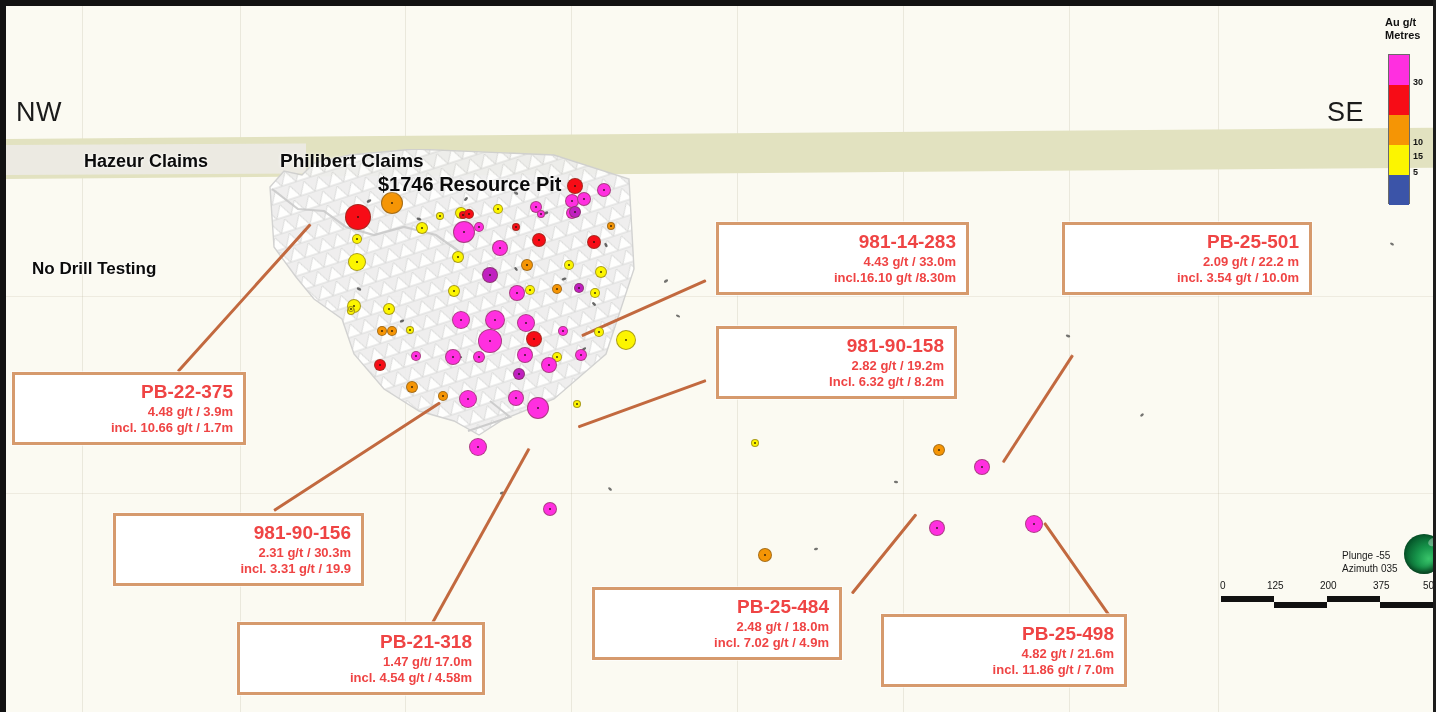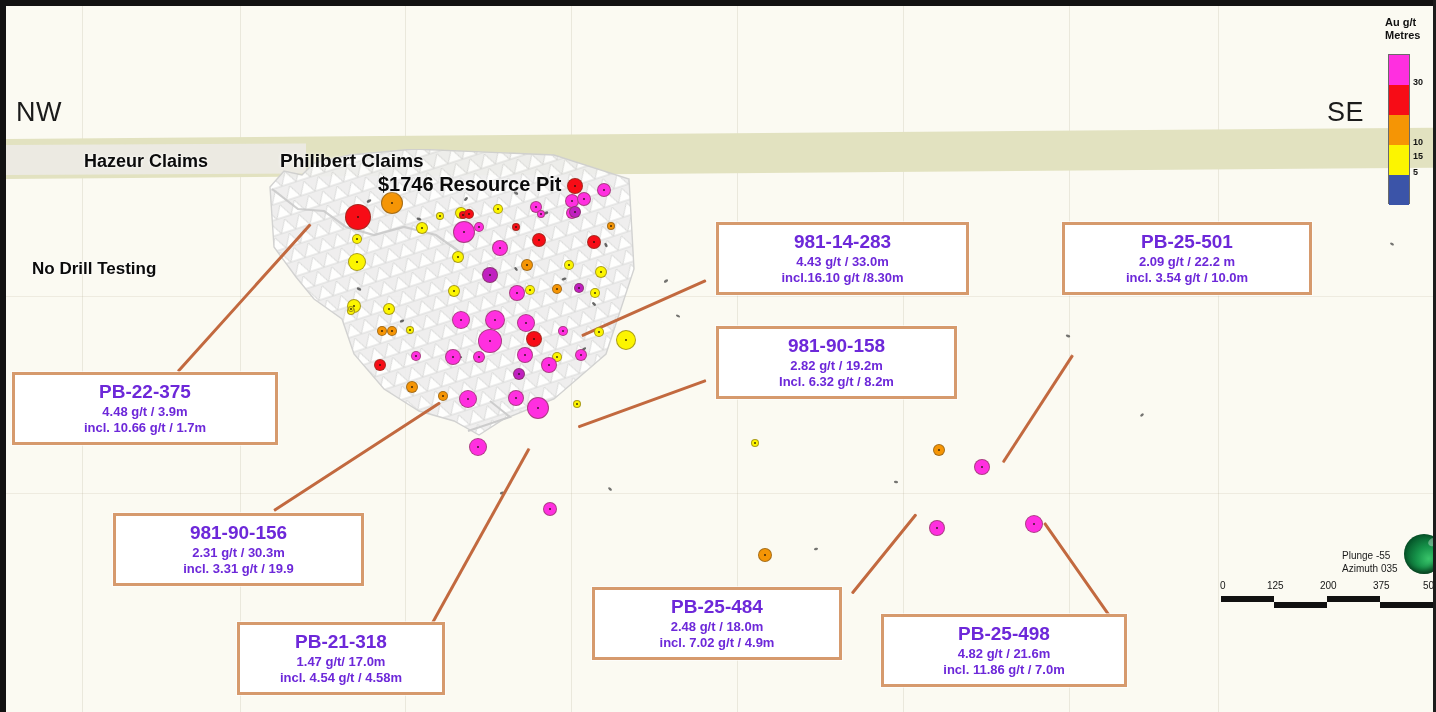--- a/index.html
+++ b/index.html
@@ -86,24 +86,24 @@
     text-shadow: 0 0 2px rgba(255,255,255,0.9), 0 0 4px rgba(255,255,255,0.7);
     white-space: nowrap;
   }
   
   .callout {
     position: absolute;
     background: #ffffff;
     border: 3px solid #d69a6d;
     box-sizing: border-box;
     padding: 5px 10px 6px 10px;
-    text-align: center;
+    text-align: right;
     font-family: "Liberation Sans", sans-serif;
     font-weight: bold;
-    color: #6d28d9;
+    color: #ef4444;
     line-height: 1.24;
     box-shadow: 0 0 0 1px rgba(255,255,255,0.6);
   }
   .callout .c-line { display: block; white-space: nowrap; }
   .callout .c-title { font-size: 19px; }
   .callout .c-sub { font-size: 13px; }
   
   .leader {
     position: absolute;
     height: 3px;
@@ -330,31 +330,31 @@
 
     <div class="dir-label" style="left:10px; top:91px;">NW</div>
     <div class="dir-label" style="left:1321px; top:91px;">SE</div>
 
     <div class="map-text" style="left:78px; top:145px; font-size:18px;">Hazeur Claims</div>
     <div class="map-text" style="left:274px; top:144px; font-size:19px;">Philibert Claims</div>
     <div class="map-text" style="left:372px; top:167px; font-size:20px;">$1746 Resource Pit</div>
     <div class="map-text" style="left:26px; top:253px; font-size:17px;">No Drill Testing</div>
 
     <div id="callouts-layer">
-        <div class="callout" style="left: 6px; top: 366px; width: 266px; border-color: rgb(214, 154, 109);">
+        <div class="callout" style="left: 6px; top: 366px; width: 234px; border-color: rgb(214, 154, 109);">
           <span class="c-line c-title">PB-22-375</span>
           <span class="c-line c-sub">4.48 g/t  / 3.9m</span>
           <span class="c-line c-sub">incl. 10.66 g/t / 1.7m</span>
         </div>
         <div class="callout" style="left: 107px; top: 507px; width: 251px; border-color: rgb(214, 154, 109);">
           <span class="c-line c-title">981-90-156</span>
           <span class="c-line c-sub">2.31 g/t  / 30.3m</span>
           <span class="c-line c-sub">incl. 3.31 g/t / 19.9</span>
         </div>
-        <div class="callout" style="left: 231px; top: 616px; width: 208px; border-color: rgb(214, 154, 109);">
+        <div class="callout" style="left: 231px; top: 616px; width: 248px; border-color: rgb(214, 154, 109);">
           <span class="c-line c-title">PB-21-318</span>
           <span class="c-line c-sub">1.47 g/t/ 17.0m</span>
           <span class="c-line c-sub">incl. 4.54 g/t / 4.58m</span>
         </div>
         <div class="callout" style="left: 586px; top: 581px; width: 250px; border-color: rgb(214, 154, 109);">
           <span class="c-line c-title">PB-25-484</span>
           <span class="c-line c-sub">2.48 g/t  / 18.0m</span>
           <span class="c-line c-sub">incl. 7.02 g/t / 4.9m</span>
         </div>
         <div class="callout" style="left: 875px; top: 608px; width: 246px; border-color: rgb(214, 154, 109);">

